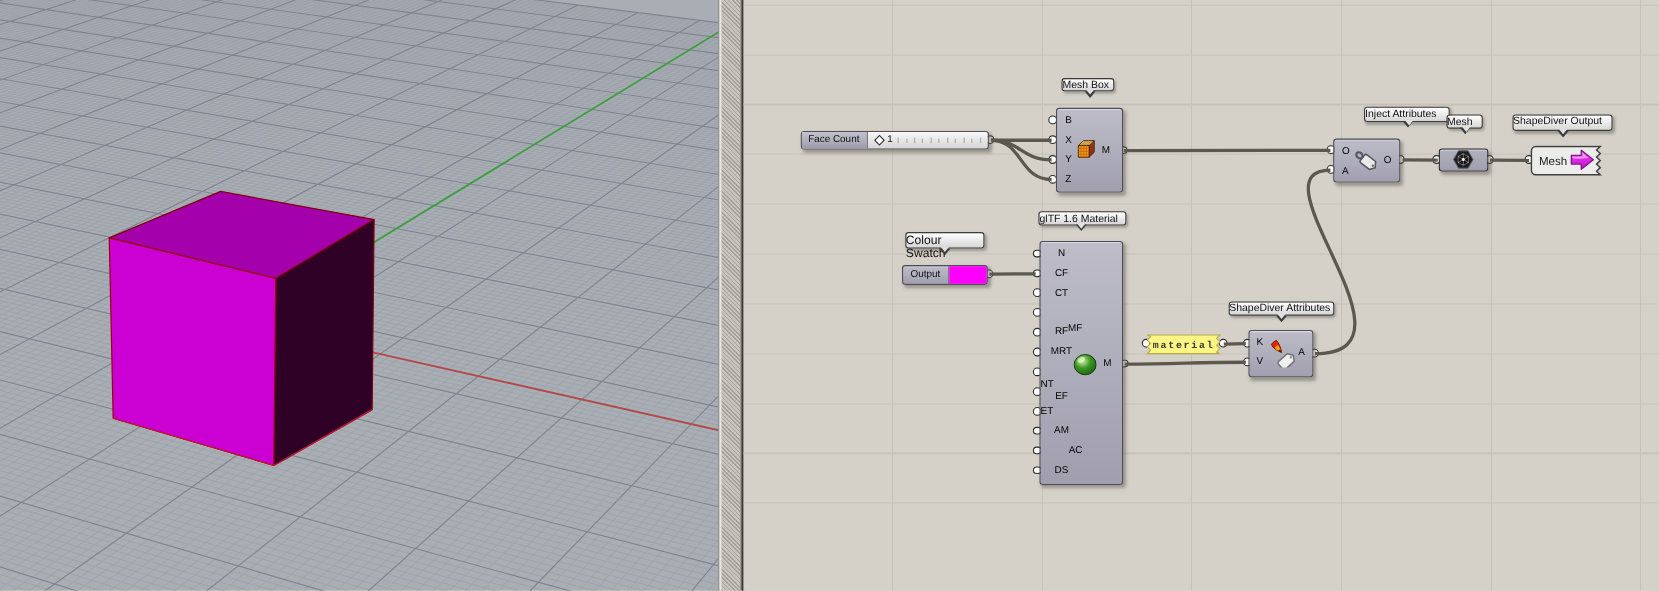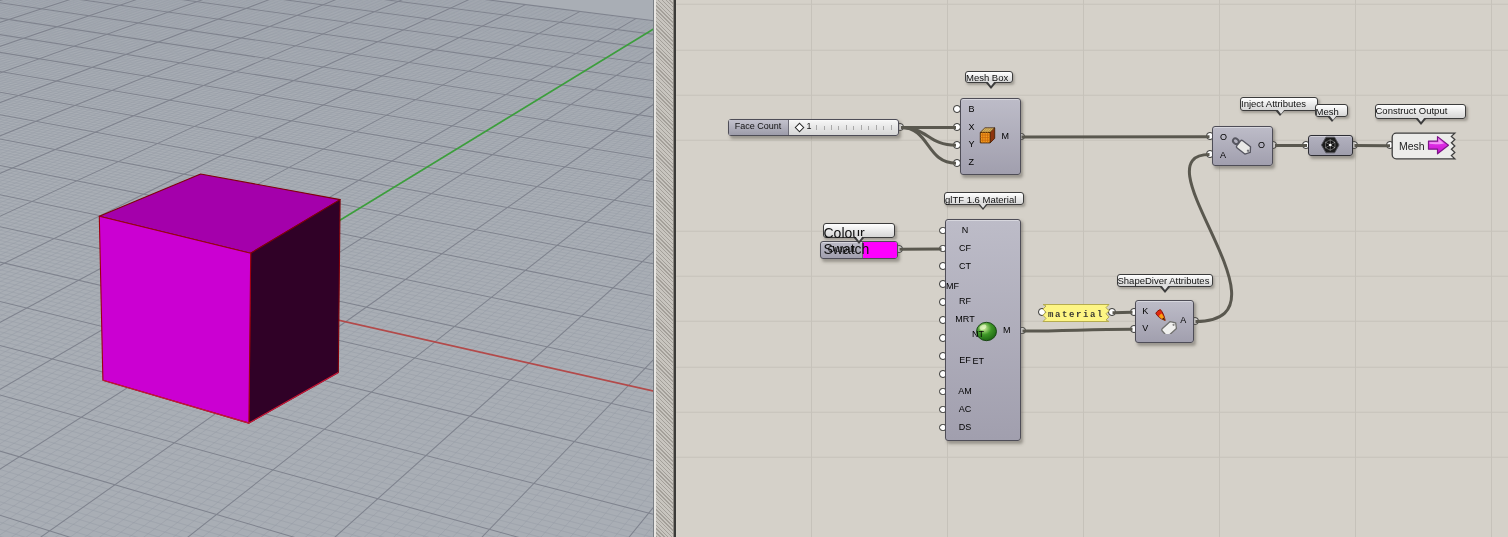--- a/index.html
+++ b/index.html
@@ -79,22 +79,22 @@
 <div class="sock" style="left:1190.8px;top:317.1px"></div>
 <div class="sock" style="left:1206.4px;top:132.3px"></div>
 <div class="sock" style="left:1206.4px;top:150.2px"></div>
 <div class="sock" style="left:1269.1px;top:141.0px"></div>
 <div class="sock" style="left:1302.4px;top:141.1px"></div>
 <div class="sock" style="left:1349.8px;top:141.1px"></div>
 <div class="sock" style="left:1386.2px;top:141.4px"></div>
 <div class="tt" style="left:965px;top:70.5px;width:48px;height:12.5px;font-size:9.5px"><span>Mesh Box</span><i class="p1" style="left:19.5px"></i><i class="p2" style="left:21px"></i></div>
 <div class="tt" style="left:1240px;top:96.5px;width:78px;height:14px;font-size:9.5px"><span>Inject Attributes</span><i class="p1" style="left:34.0px"></i><i class="p2" style="left:35.5px"></i></div>
 <div class="tt" style="left:1314.5px;top:104px;width:33px;height:12.5px;font-size:9.5px"><span>Mesh</span><i class="p1" style="left:11.5px"></i><i class="p2" style="left:13.0px"></i></div>
-<div class="tt" style="left:1374.5px;top:103.5px;width:91.5px;height:15.5px;font-size:9.5px"><span>Construct Output</span><i class="p1" style="left:40.0px"></i><i class="p2" style="left:41.5px"></i></div>
-<div class="tt" style="left:822.5px;top:223px;width:72px;height:15px;font-size:14px"><span>Colour Swatch</span><i class="p1" style="left:30.0px"></i><i class="p2" style="left:31.5px"></i></div>
+<div class="tt" style="left:1374.5px;top:103.5px;width:91.5px;height:15.5px;font-size:9.5px"><span>ShapeDiver Output</span><i class="p1" style="left:40.0px"></i><i class="p2" style="left:41.5px"></i></div>
+<div class="tt" style="left:822.5px;top:211px;width:72px;height:15px;font-size:11px"><span>Colour Swatch</span><i class="p1" style="left:30.0px"></i><i class="p2" style="left:31.5px"></i></div>
 <div class="tt" style="left:944px;top:192px;width:80px;height:12.5px;font-size:9.5px"><span>glTF 1.6 Material</span><i class="p1" style="left:32.5px"></i><i class="p2" style="left:34px"></i></div>
 <div class="tt" style="left:1116.5px;top:273.5px;width:96.5px;height:13.5px;font-size:9.5px"><span>ShapeDiver Attributes</span><i class="p1" style="left:42.0px"></i><i class="p2" style="left:43.5px"></i></div>
 <div class="comp" style="left:959.5px;top:98px;width:61px;height:77px">
     <svg width="17" height="17" viewBox="0 0 17 17" style="position:absolute;left:18px;top:28px">
 <path d="M1.3 5.4 L5.9 0.9 H15.7 L11.1 5.4 Z" fill="#eee3a4" stroke="#3f2004" stroke-width="0.9" stroke-linejoin="round"></path>
 <path d="M11.1 5.4 L15.7 0.9 V11.4 L11.1 15.9 Z" fill="#a84214" stroke="#3f2004" stroke-width="0.9" stroke-linejoin="round"></path>
 <path d="M1.3 5.4 H11.1 V15.9 H1.3 Z" fill="#f59c1e" stroke="#3f2004" stroke-width="0.9" stroke-linejoin="round"></path>
 <path d="M1.3 8 H11.1 M1.3 10.6 H11.1 M1.3 13.2 H11.1 M3.75 5.4 V15.9 M6.2 5.4 V15.9 M8.65 5.4 V15.9" stroke="#c8680d" stroke-width="0.8" fill="none"></path>
 <path d="M12.25 4.3 V14.8 M13.4 3.15 V13.65 M14.55 2 V12.5" stroke="#7e2d0a" stroke-width="0.7" fill="none"></path>
 <path d="M2.45 4.3 H12.25 M3.6 3.15 H13.4 M4.75 2 H14.55 M8.3 0.9 L3.75 5.4 M10.75 0.9 L6.2 5.4 M13.2 0.9 L8.65 5.4" stroke="#b9852d" stroke-width="0.7" fill="none"></path>
@@ -114,28 +114,28 @@
           <stop offset="0.85" stop-color="#1c6412"></stop>
           <stop offset="1" stop-color="#144f0e"></stop>
 </radialGradient>
       </defs>
 <ellipse cx="10.5" cy="10.5" rx="10" ry="9.2" fill="url(#sg)" stroke="#123f0d" stroke-width="0.9"></ellipse>
 <ellipse cx="7" cy="6.2" rx="3.6" ry="2.2" fill="#eefccf" opacity="0.65" transform="rotate(-28 7 6.2)"></ellipse>
 </svg>
     <span class="pl" style="left:0;width:38px;text-align:center;top:4.8px">N</span>
     <span class="pl" style="left:0;width:38px;text-align:center;top:22.7px">CF</span>
     <span class="pl" style="left:0;width:38px;text-align:center;top:40.6px">CT</span>
-    <span class="pl" style="left:0;width:38px;text-align:left;top:61px">MF</span>
+    <span class="pl" style="left:0;width:38px;text-align:right;top:73px">MF</span>
     <span class="pl" style="left:0;width:38px;text-align:center;top:76.4px">RF</span>
     <span class="pl" style="left:0;width:38px;text-align:center;top:94.3px">MRT</span>
-    <span class="pl" style="left:0;width:38px;text-align:right;top:109px">NT</span>
+    <span class="pl" style="left:0;width:38px;text-align:left;top:124px">NT</span>
     <span class="pl" style="left:0;width:38px;text-align:center;top:135px">EF</span>
-    <span class="pl" style="left:0;width:38px;text-align:right;top:136px">ET</span>
+    <span class="pl" style="left:0;width:38px;text-align:left;top:148.0px">ET</span>
     <span class="pl" style="left:0;width:38px;text-align:center;top:165.9px">AM</span>
-    <span class="pl" style="left:0;width:38px;text-align:center;top:183.8px">AC</span>
+    <span class="pl" style="left:0;width:38px;text-align:right;top:183.8px">AC</span>
     <span class="pl" style="left:0;width:38px;text-align:center;top:201.7px">DS</span>
 <span class="pl" style="left:57px;top:104.8px">M</span>
   </div>
 <div class="comp" style="left:819.7px;top:240.5px;width:78.6px;height:18.7px">
 <div style="position:absolute;left:0;top:0;width:42.3px;height:100%;border-right:1px solid #6e6d78;box-sizing:border-box;text-align:center"><span style="position:relative;top:2.2px">Output</span></div>
 <div style="position:absolute;left:42.3px;top:0;right:0;bottom:0;background:#ff00fe;border-radius:0 2px 2px 0"></div>
   </div>
 <div class="comp" style="left:727.5px;top:118.5px;width:171.5px;height:17.7px;background:linear-gradient(180deg,#f7f7f7,#d6d6d6)">
 <div style="position:absolute;left:0;top:0;width:60px;height:100%;border-right:1px solid #6e6d78;box-sizing:border-box;background:linear-gradient(180deg,#c3c2cd,#9d9caa);text-align:center"><span style="position:relative;top:1.8px">Face Count</span></div>
 <div style="position:absolute;left:67px;top:4.5px;width:5px;height:5px;background:#fff;border:1px solid #2a2a2a;transform:rotate(45deg)"></div>

